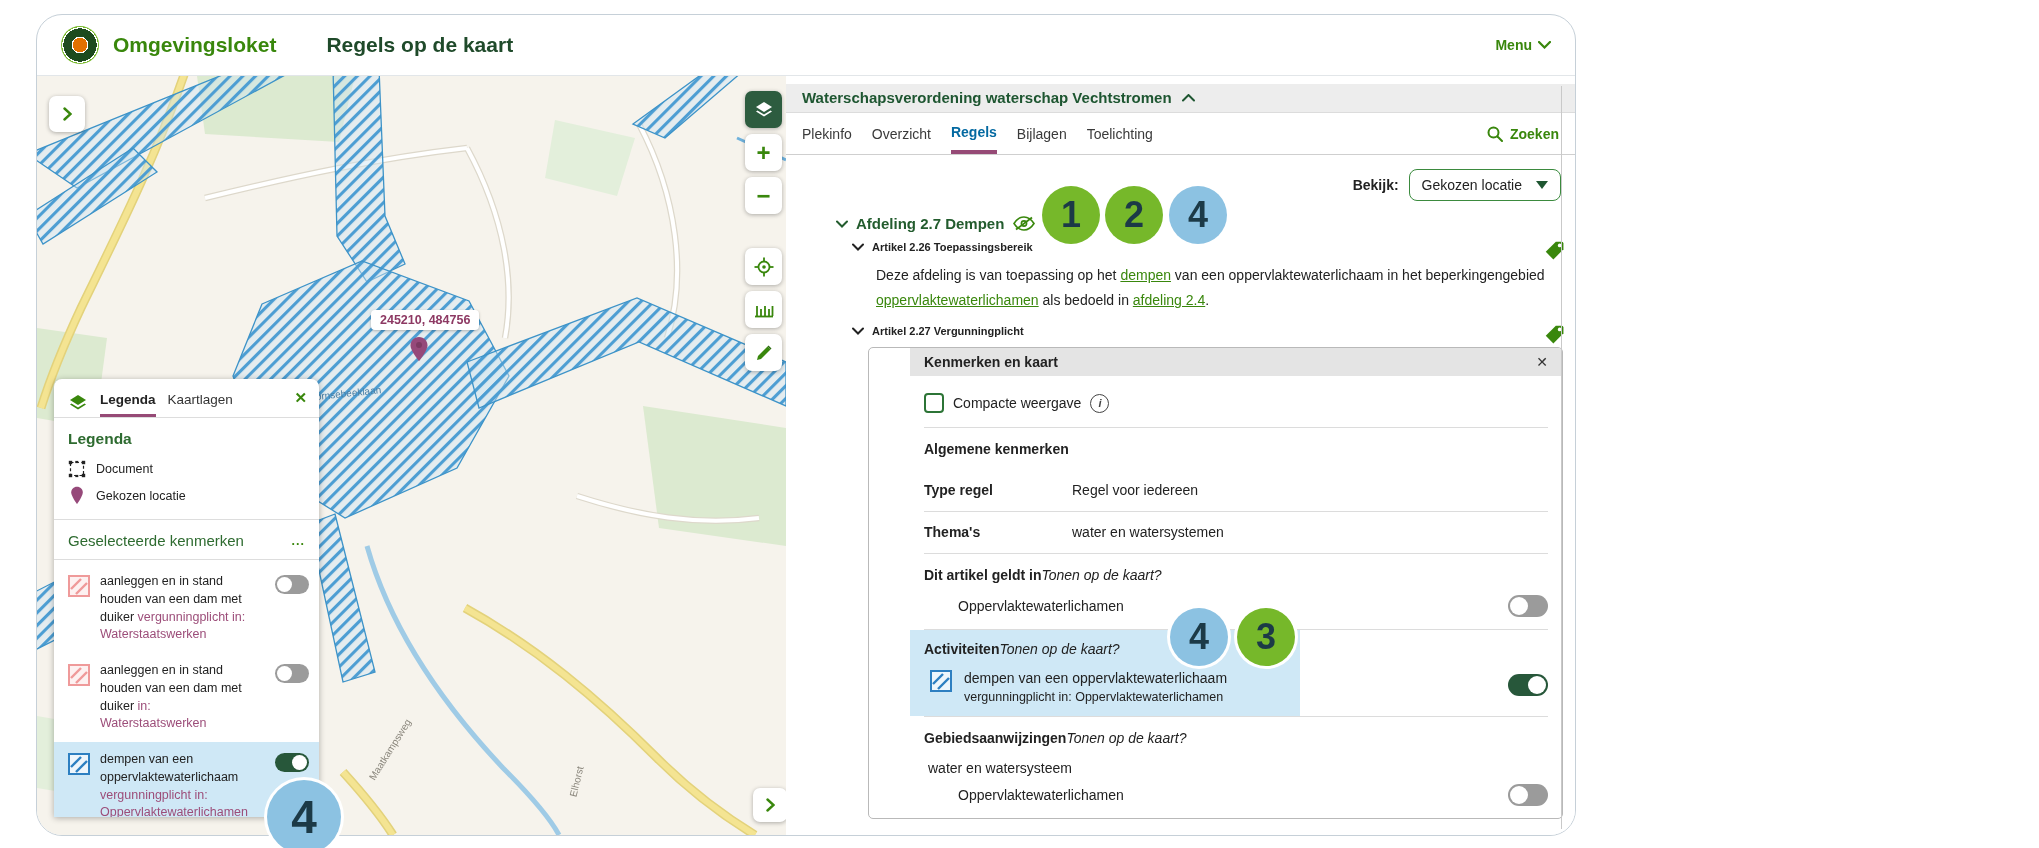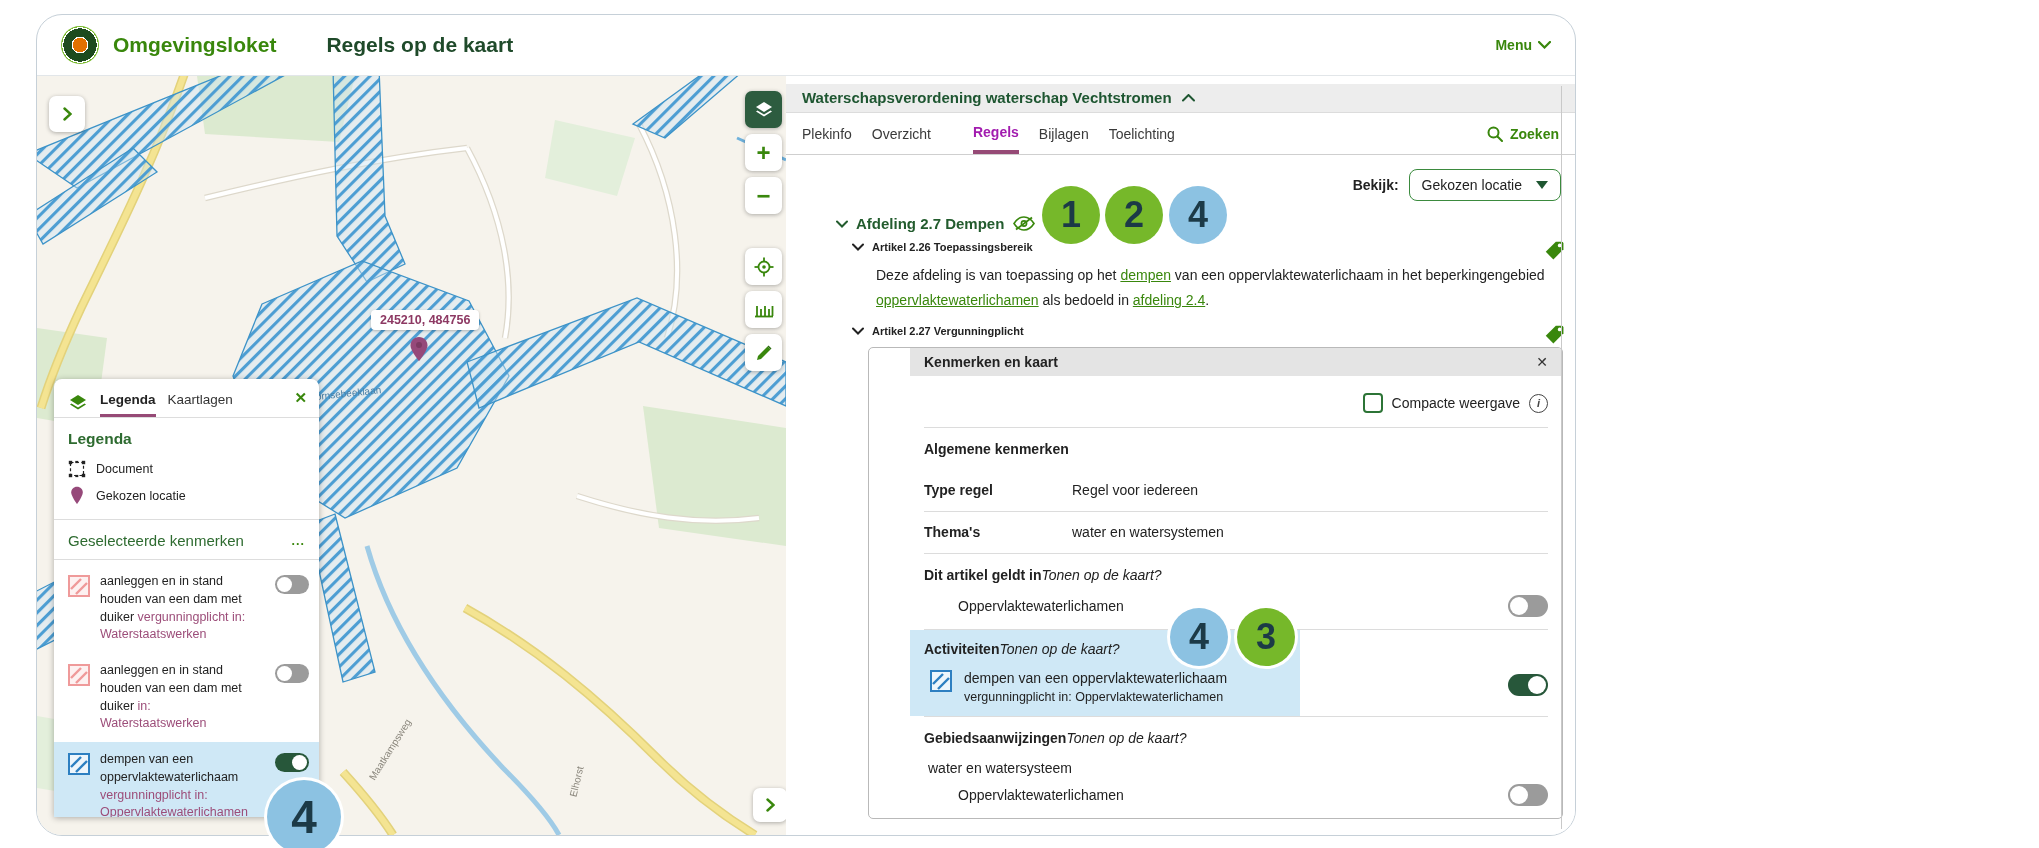--- a/index.html
+++ b/index.html
@@ -64,21 +64,21 @@
   .scalebar .bar { width:212px; height:5px; border-left:1px solid #777; border-right:1px solid #777; border-bottom:1px solid #777; position:relative; }
   .scalebar .bar i { position:absolute; left:50%; top:0; width:1px; height:5px; background:#777; }
 
   
   .right-pane { position:relative; flex:1; background:#fff; overflow:hidden; }
   .titlebar { margin-top:8px; background:#ededed; border-bottom:1px solid #dcdcdc; padding:5px 16px 6px 16px;
     display:flex; align-items:center; gap:10px; cursor:pointer; }
   .titlebar .t { color:#1e5631; font-weight:bold; font-size:15px; }
   .tabsrow { display:flex; align-items:center; gap:20px; padding:0 16px; height:42px; border-bottom:1px solid #cfcfcf; }
   .tab { font-size:14px; color:#3a3a3a; height:100%; display:flex; align-items:center; cursor:pointer; }
-  .tab.active { font-weight:bold; color:#a21caf; border-bottom:4px solid #964a76;margin-left:22px; }
+  .tab.active { font-weight:bold; color:#0369a1; border-bottom:4px solid #964a76; }
   .zoeken { margin-left:auto; display:flex; align-items:center; gap:7px; color:#39870c; font-weight:bold; font-size:14px; cursor:pointer; }
   .bekijk { display:flex; justify-content:flex-end; align-items:center; gap:10px; padding:14px 14px 10px 0; }
   .bekijk .lbl { font-weight:bold; font-size:14px; color:#222; }
   .select { display:flex; align-items:center; gap:14px; border:1.5px solid #3b8a3e; border-radius:8px;
     padding:7px 12px; font-size:14px; color:#222; cursor:pointer; background:#fff; }
   .caret { width:0; height:0; border-left:6px solid transparent; border-right:6px solid transparent; border-top:8px solid #1e5631; }
 
   .rules { padding:4px 12px 0 50px; font-size:14px; color:#222; }
   .chevrow { display:flex; align-items:center; gap:8px; position:relative; cursor:pointer; }
   .chevrow .tag { position:absolute; right:-2px; top:-3px; }
@@ -87,21 +87,21 @@
   .indent1 { margin-left:16px; margin-top:9px; }
   .para { margin:10px 0 12px 40px; width:700px; line-height:1.8; font-size:14px; }
   .glink { color:#39870c; text-decoration:underline; cursor:pointer; }
 
   
   .kcard { margin:10px 0 0 32px; width:calc(100% - 32px); border:1px solid #b9b9b9; border-radius:5px; background:#fff; overflow:hidden;padding-left:41px; }
   .kcard-head { background:#e4e4e4; padding:6px 14px; display:flex; align-items:center; }
   .kcard-head .t { font-weight:bold; font-size:14px; }
   .kcard-head .x { margin-left:auto; font-size:14px; color:#333; cursor:pointer; }
   .kcard-body { padding:0 14px; }
-  .compact-row { display:flex; justify-content:flex-end; align-items:center; gap:9px; padding:17px 0 14px 0; }
+  .compact-row { display:flex; justify-content:flex-start; align-items:center; gap:9px; padding:17px 0 14px 0; }
   .checkbox { width:20px; height:20px; border:2px solid #2c7436; border-radius:4px; background:#fff; cursor:pointer; }
   .info-i { width:19px; height:19px; border:1.5px solid #444; border-radius:50%; display:flex; align-items:center;
     justify-content:center; font-size:11px; font-style:italic; font-weight:bold; color:#444; cursor:pointer; }
   .hr { border-top:1px solid #dcdcdc; }
   .kh { font-weight:bold; font-size:14px; padding:13px 0; }
   .kv { display:flex; padding:12px 0 13px 0; }
   .kv .k { width:148px; font-weight:bold; }
   .sec-head { display:flex; justify-content:flex-start; align-items:center; padding:13px 0 4px 0; }
   .sec-head .h { font-weight:bold; }
   .tonen { font-style:italic; color:#222; }

